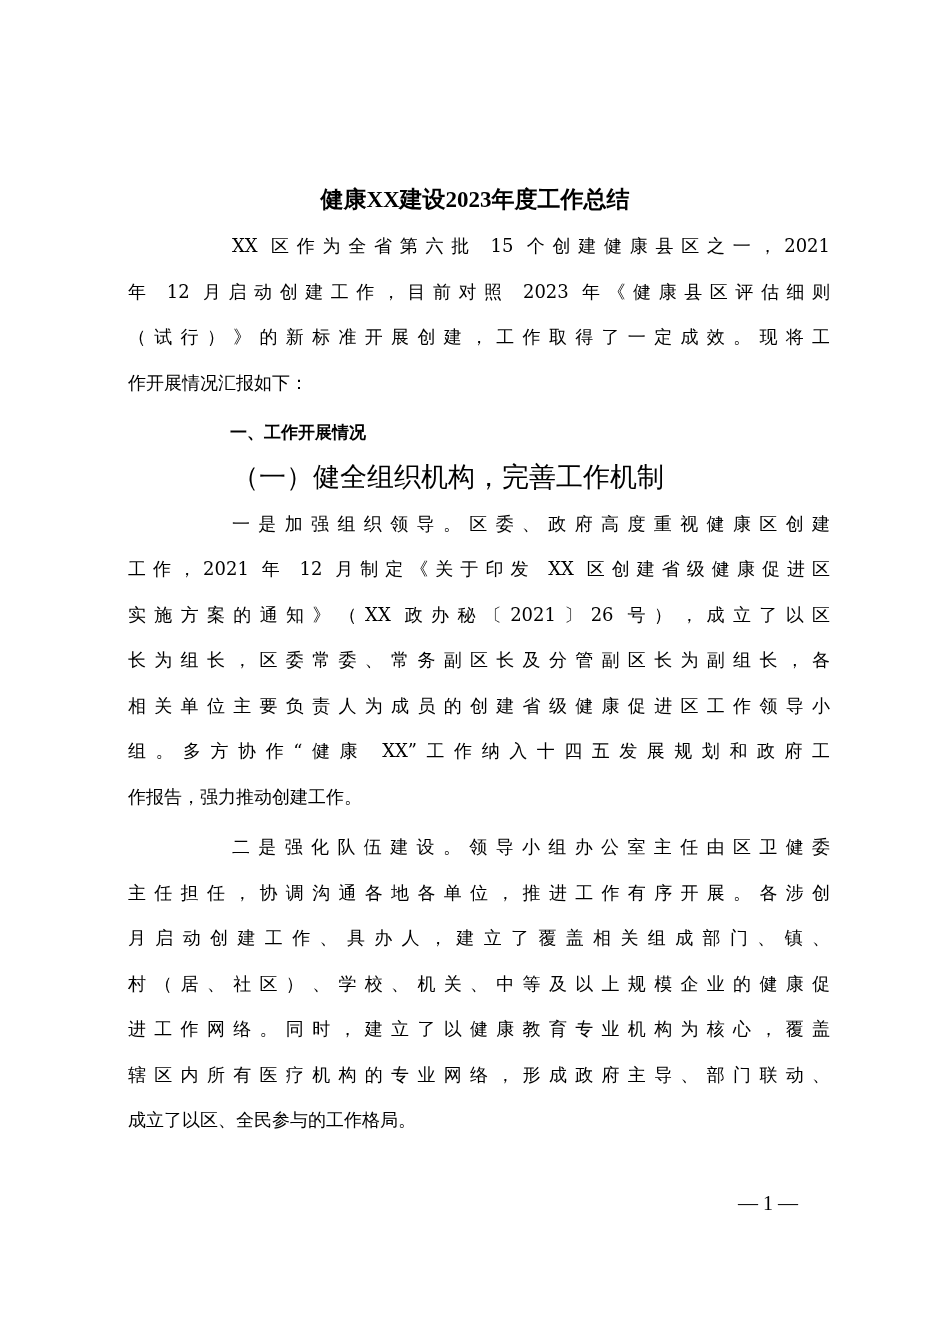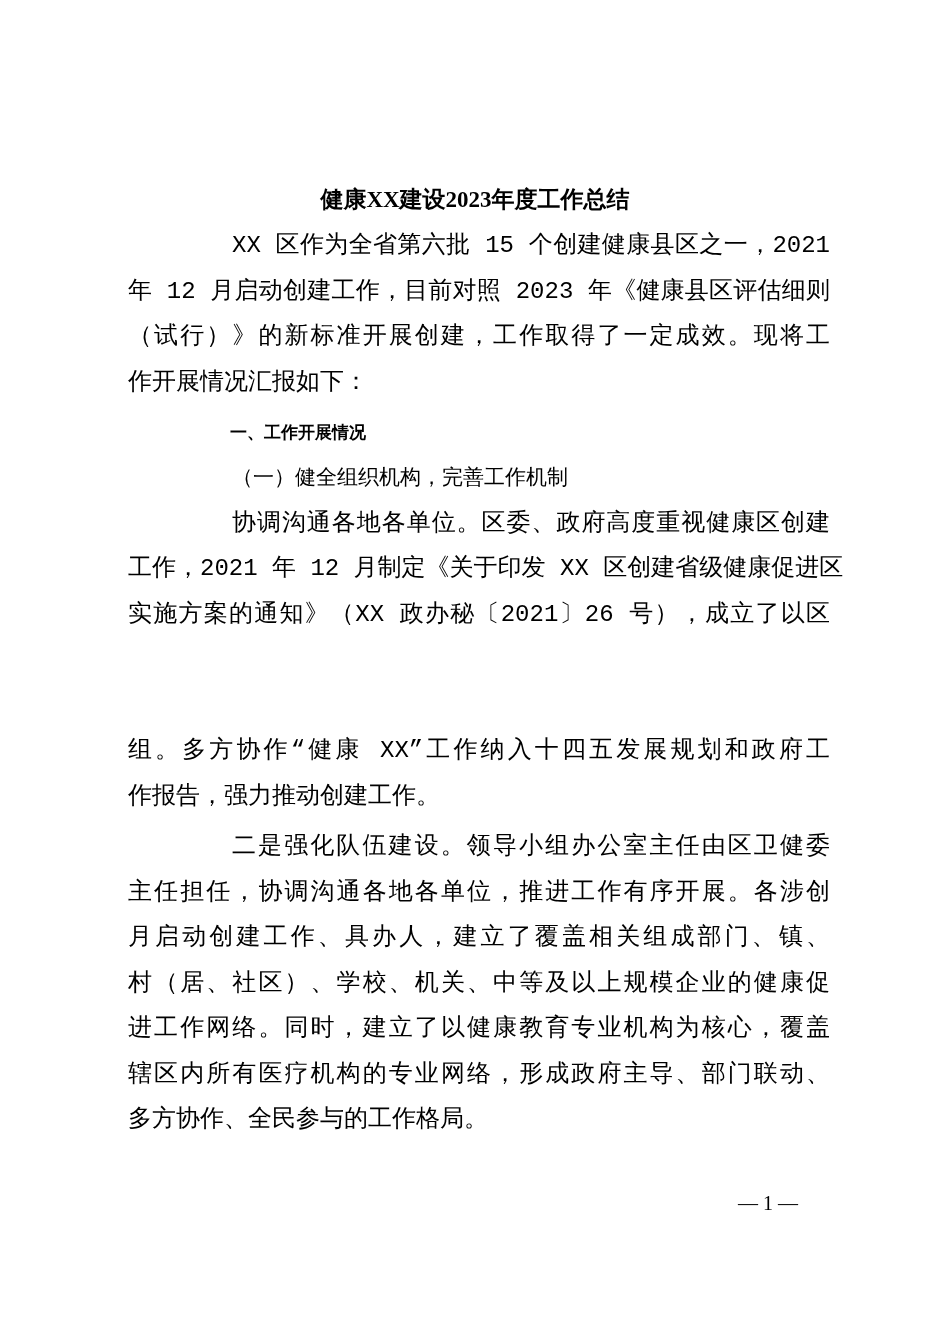--- a/index.html
+++ b/index.html
@@ -1,47 +1,49 @@
 <!DOCTYPE html>
 <html><head>
 <meta charset="utf-8">
 <style>
   html, body { margin: 0; padding: 0; background: #ffffff; }
   body { width: 950px; height: 1344px; position: relative; overflow: hidden; font-family: "DejaVu Serif", "Liberation Serif", serif; color: #000; }
   .page { position: absolute; left: 0; top: 0; width: 950px; height: 1344px; background: #fff; }
   .title { position: absolute; left: 0; width: 950px; top: 184px; text-align: center; font-size: 23px; font-weight: bold; font-family: "Liberation Serif", "DejaVu Serif", serif; letter-spacing: 0px; }
-  .line { position: absolute; left: 128px; width: 702px; height: 44px; font-size: 24px; line-height: 44px; white-space: nowrap; text-align: justify; text-align-last: justify; letter-spacing: 0; font-family: Liberation Mono, monospace; }
+  .line { position: absolute; left: 128px; width: 702px; height: 44px; font-size: 18px; line-height: 44px; white-space: nowrap; text-align: justify; text-align-last: justify; letter-spacing: 0; }
   .line.indent { left: 232px; width: 598px; }
   .line.last { text-align-last: left; }
   .h1 { position: absolute; left: 230px; font-size: 17px; font-weight: bold; font-family: "DejaVu Sans", "Liberation Sans", sans-serif; line-height: 44px; }
-  .h2 { position: absolute; left: 232px; font-size: 21px; line-height: 44px; }
+  .h2 { position: absolute; left: 232px; font-size: 27px; line-height: 44px; }
   .footer { position: absolute; left: 738px; top: 1192px; font-size: 20px; font-family: "Liberation Serif", serif; }
 </style>
 </head>
 <body>
 
 <div class="page">
   <div class="title">健康XX建设2023年度工作总结</div>
 
   <div class="line indent" style="top:224px">XX 区作为全省第六批 15 个创建健康县区之一，2021</div>
   <div class="line" style="top:270px">年 12 月启动创建工作，目前对照 2023 年《健康县区评估细则</div>
   <div class="line" style="top:315px">（试行）》的新标准开展创建，工作取得了一定成效。现将工</div>
   <div class="line last" style="top:361px">作开展情况汇报如下：</div>
 
   <div class="h1" style="top:410px">一、工作开展情况</div>
   <div class="h2" style="top:455px">（一）健全组织机构，完善工作机制</div>
 
-  <div class="line indent" style="top:502px">协调沟通各地各单位。区委、政府高度重视健康区创建</div>
+  <div class="line indent" style="top:502px">一是加强组织领导。区委、政府高度重视健康区创建</div>
   <div class="line" style="top:547px">工作，2021 年 12 月制定《关于印发 XX 区创建省级健康促进区</div>
   <div class="line" style="top:593px">实施方案的通知》（XX 政办秘〔2021〕26 号），成立了以区</div>
+  <div class="line" style="top:638px">长为组长，区委常委、常务副区长及分管副区长为副组长，各</div>
+  <div class="line" style="top:684px">相关单位主要负责人为成员的创建省级健康促进区工作领导小</div>
   <div class="line" style="top:729px">组。多方协作“健康 XX”工作纳入十四五发展规划和政府工</div>
   <div class="line last" style="top:775px">作报告，强力推动创建工作。</div>
 
   <div class="line indent" style="top:825px">二是强化队伍建设。领导小组办公室主任由区卫健委</div>
   <div class="line" style="top:871px">主任担任，协调沟通各地各单位，推进工作有序开展。各涉创</div>
   <div class="line" style="top:916px">月启动创建工作、具办人，建立了覆盖相关组成部门、镇、</div>
   <div class="line" style="top:962px">村（居、社区）、学校、机关、中等及以上规模企业的健康促</div>
   <div class="line" style="top:1007px">进工作网络。同时，建立了以健康教育专业机构为核心，覆盖</div>
   <div class="line" style="top:1053px">辖区内所有医疗机构的专业网络，形成政府主导、部门联动、</div>
-  <div class="line last" style="top:1098px">多方协作、全民参与的工作格局。</div>
+  <div class="line last" style="top:1098px">成立了以区、全民参与的工作格局。</div>
 
   <div class="footer">— 1 —</div>
 </div>
 
 </body></html>

